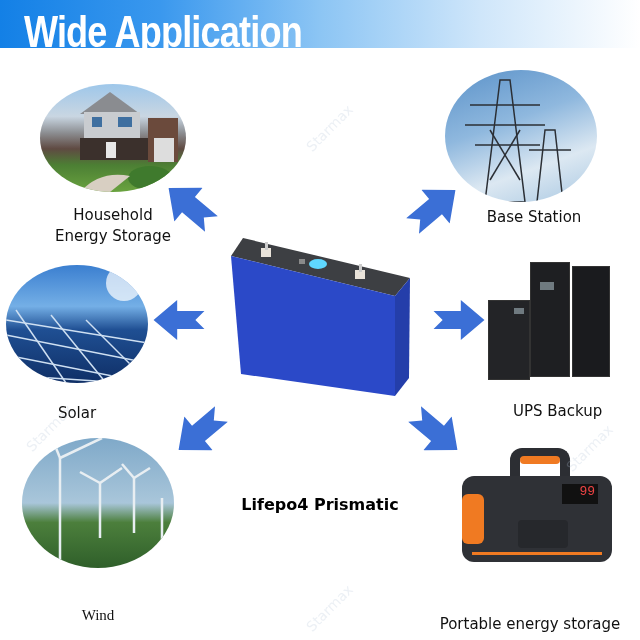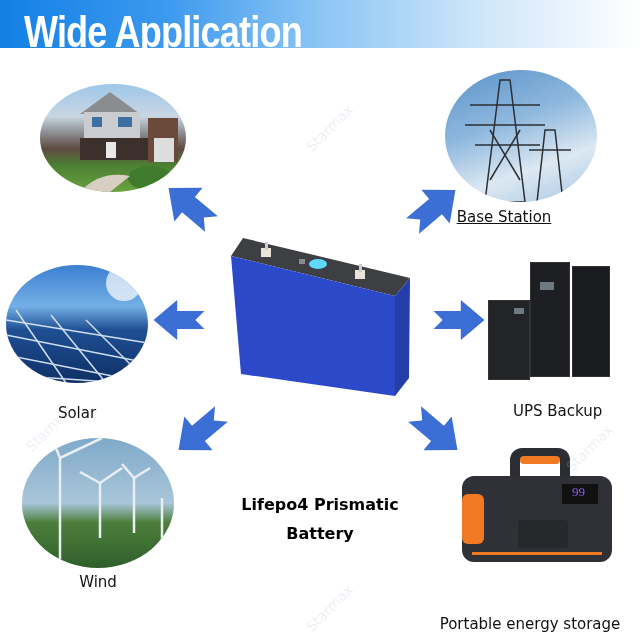--- a/index.html
+++ b/index.html
@@ -32,20 +32,22 @@
     <rect x="78" y="33" width="14" height="10" fill="#3f6fa0"></rect>
     <rect x="40" y="54" width="70" height="22" fill="#3b302c"></rect>
     <rect x="66" y="58" width="10" height="16" fill="#e8e8e8"></rect>
     <rect x="108" y="34" width="30" height="44" fill="#6b4a3c"></rect>
     <rect x="114" y="54" width="20" height="24" fill="#dddddd"></rect>
     <ellipse cx="110" cy="94" rx="22" ry="12" fill="#3f7a2d"></ellipse>
     <path d="M40,108 Q60,86 90,92 L70,108 Z" fill="#d8cfc2"></path>
   </svg>
 </div>
 <div class="label" style="left:40px;top:205px;width:146px;">
+  <div>Household</div>
+  <div>Energy Storage</div>
 </div>
 
 <div class="circ" style="left:6px;top:265px;width:142px;height:118px;background:linear-gradient(180deg,#3b7fd0 0%,#74afe6 35%,#1f4f93 55%,#0f2f66 100%);">
   <svg width="142" height="118" viewBox="0 0 142 118">
     <circle cx="118" cy="18" r="18" fill="#ffffff" opacity="0.7"></circle>
     <g stroke="#cfe0f2" stroke-width="1.5" fill="none">
       <line x1="0" y1="55" x2="142" y2="78"></line>
         <line x1="0" y1="70" x2="142" y2="98"></line>
       <line x1="0" y1="90" x2="142" y2="118"></line>
         <line x1="0" y1="110" x2="120" y2="118"></line>
@@ -66,53 +68,53 @@
       <line x1="78" y1="45" x2="78" y2="100"></line>
         <line x1="78" y1="45" x2="100" y2="30"></line>
         <line x1="78" y1="45" x2="58" y2="34"></line>
       <line x1="112" y1="40" x2="112" y2="95"></line>
         <line x1="112" y1="40" x2="128" y2="30"></line>
         <line x1="112" y1="40" x2="100" y2="26"></line>
       <line x1="140" y1="60" x2="140" y2="105"></line>
     </g>
   </svg>
 </div>
-<div class="label" style="left:22px;top:572px;width:152px;">Wind</div>
+<div class="label" style="left:22px;top:605px;width:152px;font-family:Liberation Serif, serif;">Wind</div>
 
 <div class="circ" style="left:445px;top:70px;width:152px;height:132px;background:linear-gradient(160deg,#5b92c9 0%,#8fb8de 40%,#dce8f2 70%,#a9c8e2 100%);">
   <svg width="152" height="132" viewBox="0 0 152 132">
     <g stroke="#2b2f35" stroke-width="1.5" fill="none">
       <polygon points="55,10 40,132 80,132 65,10"></polygon>
       <line x1="25" y1="35" x2="95" y2="35"></line>
         <line x1="20" y1="55" x2="100" y2="55"></line>
         <line x1="30" y1="75" x2="95" y2="75"></line>
       <line x1="45" y1="60" x2="75" y2="110"></line>
         <line x1="75" y1="60" x2="45" y2="110"></line>
       <polygon points="100,60 92,132 118,132 110,60"></polygon>
       <line x1="84" y1="80" x2="126" y2="80"></line>
     </g>
   </svg>
 </div>
-<div class="label" style="left:428px;top:207px;width:152px;text-decoration:underline;">Base Station</div>
+<div class="label" style="left:458px;top:207px;width:152px;">Base Station</div>
 
 <div style="position:absolute;left:488px;top:262px;width:125px;height:120px;">
   <div style="position:absolute;left:42px;top:0;width:40px;height:115px;background:#1e1f22;border:1px solid #333;"></div>
   <div style="position:absolute;left:84px;top:4px;width:38px;height:111px;background:#1a1b1e;border:1px solid #333;"></div>
   <div style="position:absolute;left:0;top:38px;width:42px;height:80px;background:#232427;border:1px solid #333;"></div>
   <div style="position:absolute;left:52px;top:20px;width:14px;height:8px;background:#6f7a80;"></div>
   <div style="position:absolute;left:26px;top:46px;width:10px;height:6px;background:#6f7a80;"></div>
 </div>
 <div class="label" style="left:488px;top:385px;width:140px;text-align:left;padding-left:25px;margin-top:16px;">UPS Backup</div>
 
 <div style="position:absolute;left:462px;top:448px;width:150px;height:120px;">
   <div style="position:absolute;left:48px;top:0;width:60px;height:34px;border:10px solid #2c2e33;border-bottom:none;border-radius:12px 12px 0 0;background:transparent;"></div>
   <div style="position:absolute;left:58px;top:8px;width:40px;height:8px;background:#f07a22;border-radius:4px;"></div>
   <div style="position:absolute;left:0;top:28px;width:150px;height:86px;background:#2f3136;border-radius:12px;"></div>
   <div style="position:absolute;left:0;top:46px;width:22px;height:50px;background:#f07a22;border-radius:6px;"></div>
-  <div style="position:absolute;left:100px;top:36px;width:36px;height:20px;background:#111;color:#8b5cf6;font-size:13px;text-align:center;padding-right:3px;font-family:Liberation Serif, serif;">99</div>
+  <div style="position:absolute;left:100px;top:36px;width:36px;height:20px;background:#111;color:#ef4444;font-size:13px;text-align:right;padding-right:3px;font-family:Liberation Mono, monospace;">99</div>
   <div style="position:absolute;left:56px;top:72px;width:50px;height:28px;background:#26282c;border-radius:4px;"></div>
   <div style="position:absolute;left:10px;top:104px;width:130px;height:3px;background:#f07a22;"></div>
 </div>
 <div class="label" style="left:420px;top:573px;width:220px;margin-top:41px;">Portable energy storage</div>
 
 <div class="battery">
   <svg width="185" height="168" viewBox="0 0 185 168">
     <polygon points="6,28 18,10 185,50 170,68" fill="#3d3f43"></polygon>
     <polygon points="6,28 170,68 170,168 16,146" fill="#2b49c8"></polygon>
     <polygon points="170,68 185,50 184,150 170,168" fill="#243eaa"></polygon>
@@ -151,19 +153,18 @@
     </svg>
 </div>
 <div class="arrow" style="left:408px;top:410px;width:56px;height:44px;transform:rotate(40deg);">
   <svg viewBox="0 0 56 44">
       <polygon points="0,12 30,12 30,0 56,22 30,44 30,32 0,32 10,22" fill="#3b6fd6"></polygon>
     </svg>
 </div>
 
 <div class="product-title">
   <div>Lifepo4 Prismatic</div>
-  <div>Battery</div>
 </div>
 
 <div class="wm" style="left:300px;top:120px;">Starmax</div>
 <div class="wm" style="left:300px;top:600px;">Starmax</div>
 <div class="wm" style="left:20px;top:420px;">Starmax</div>
 <div class="wm" style="left:560px;top:440px;">Starmax</div>
 
 </body></html>

